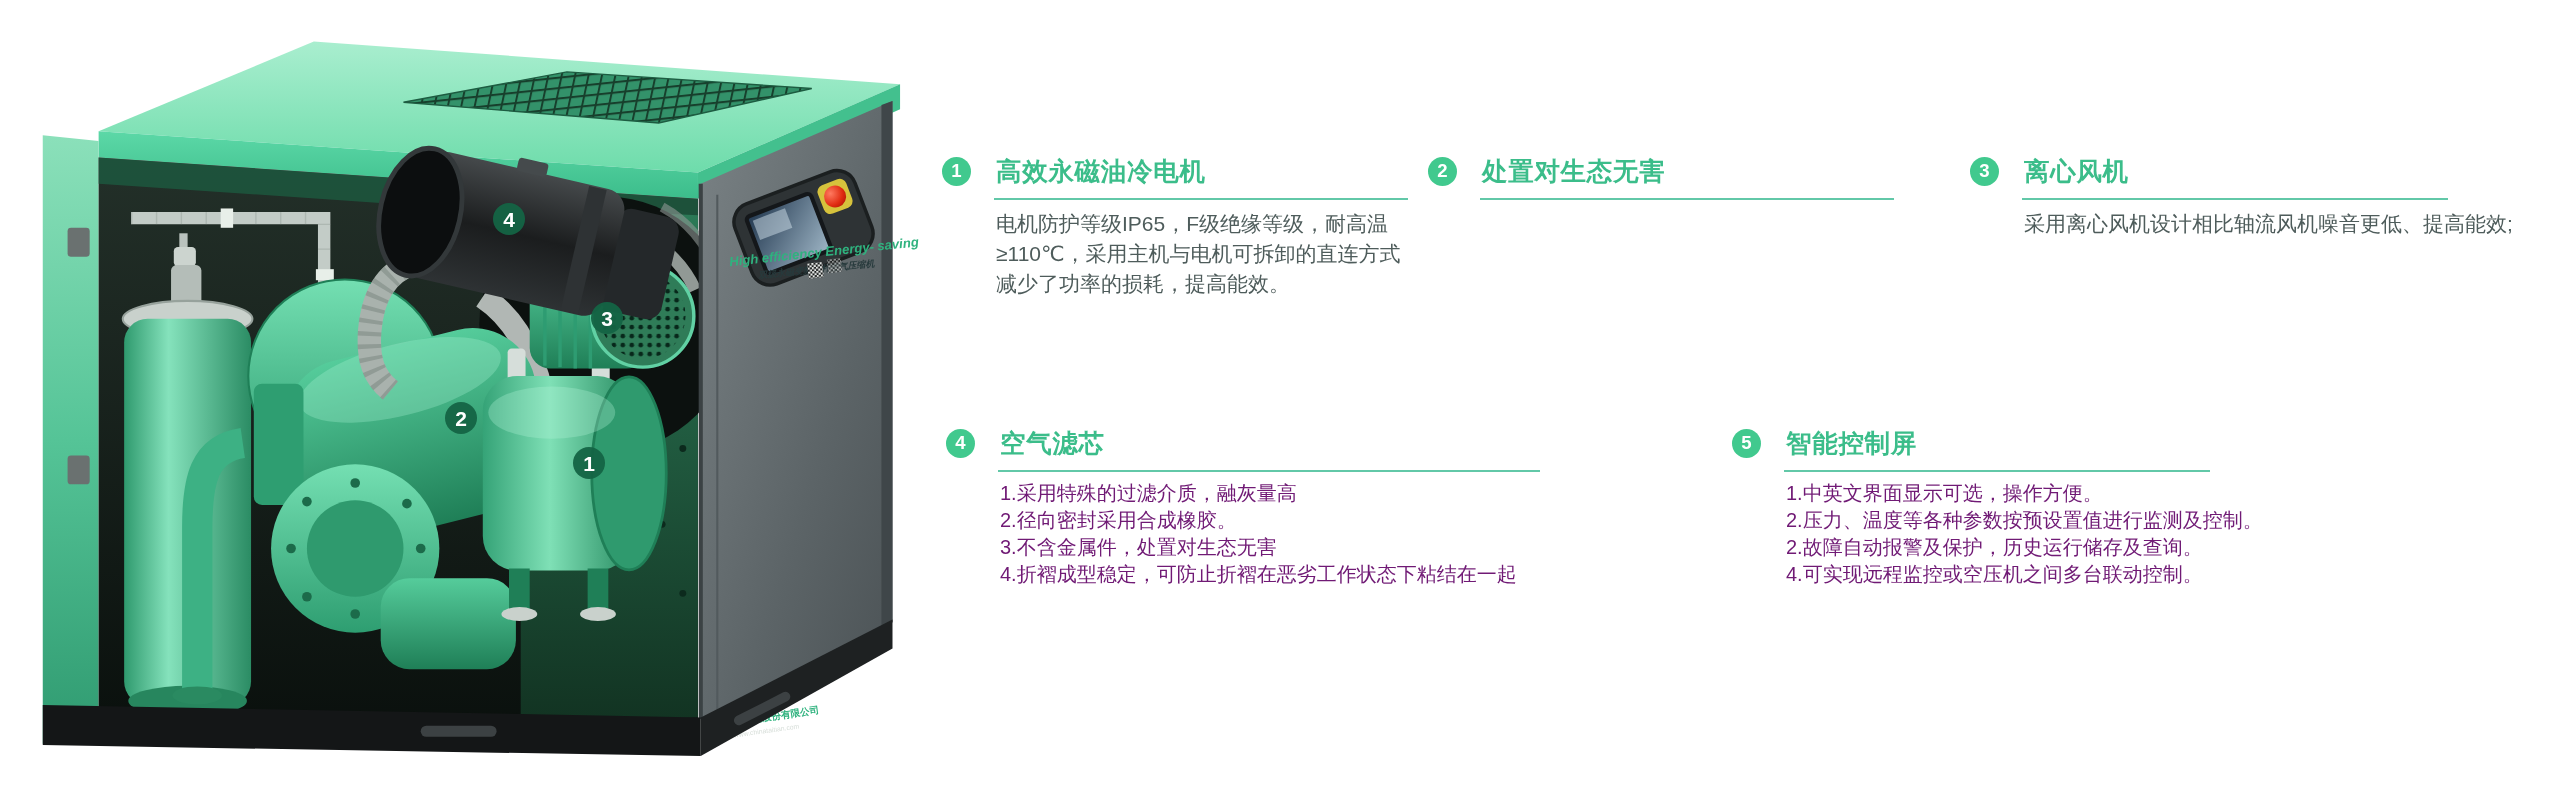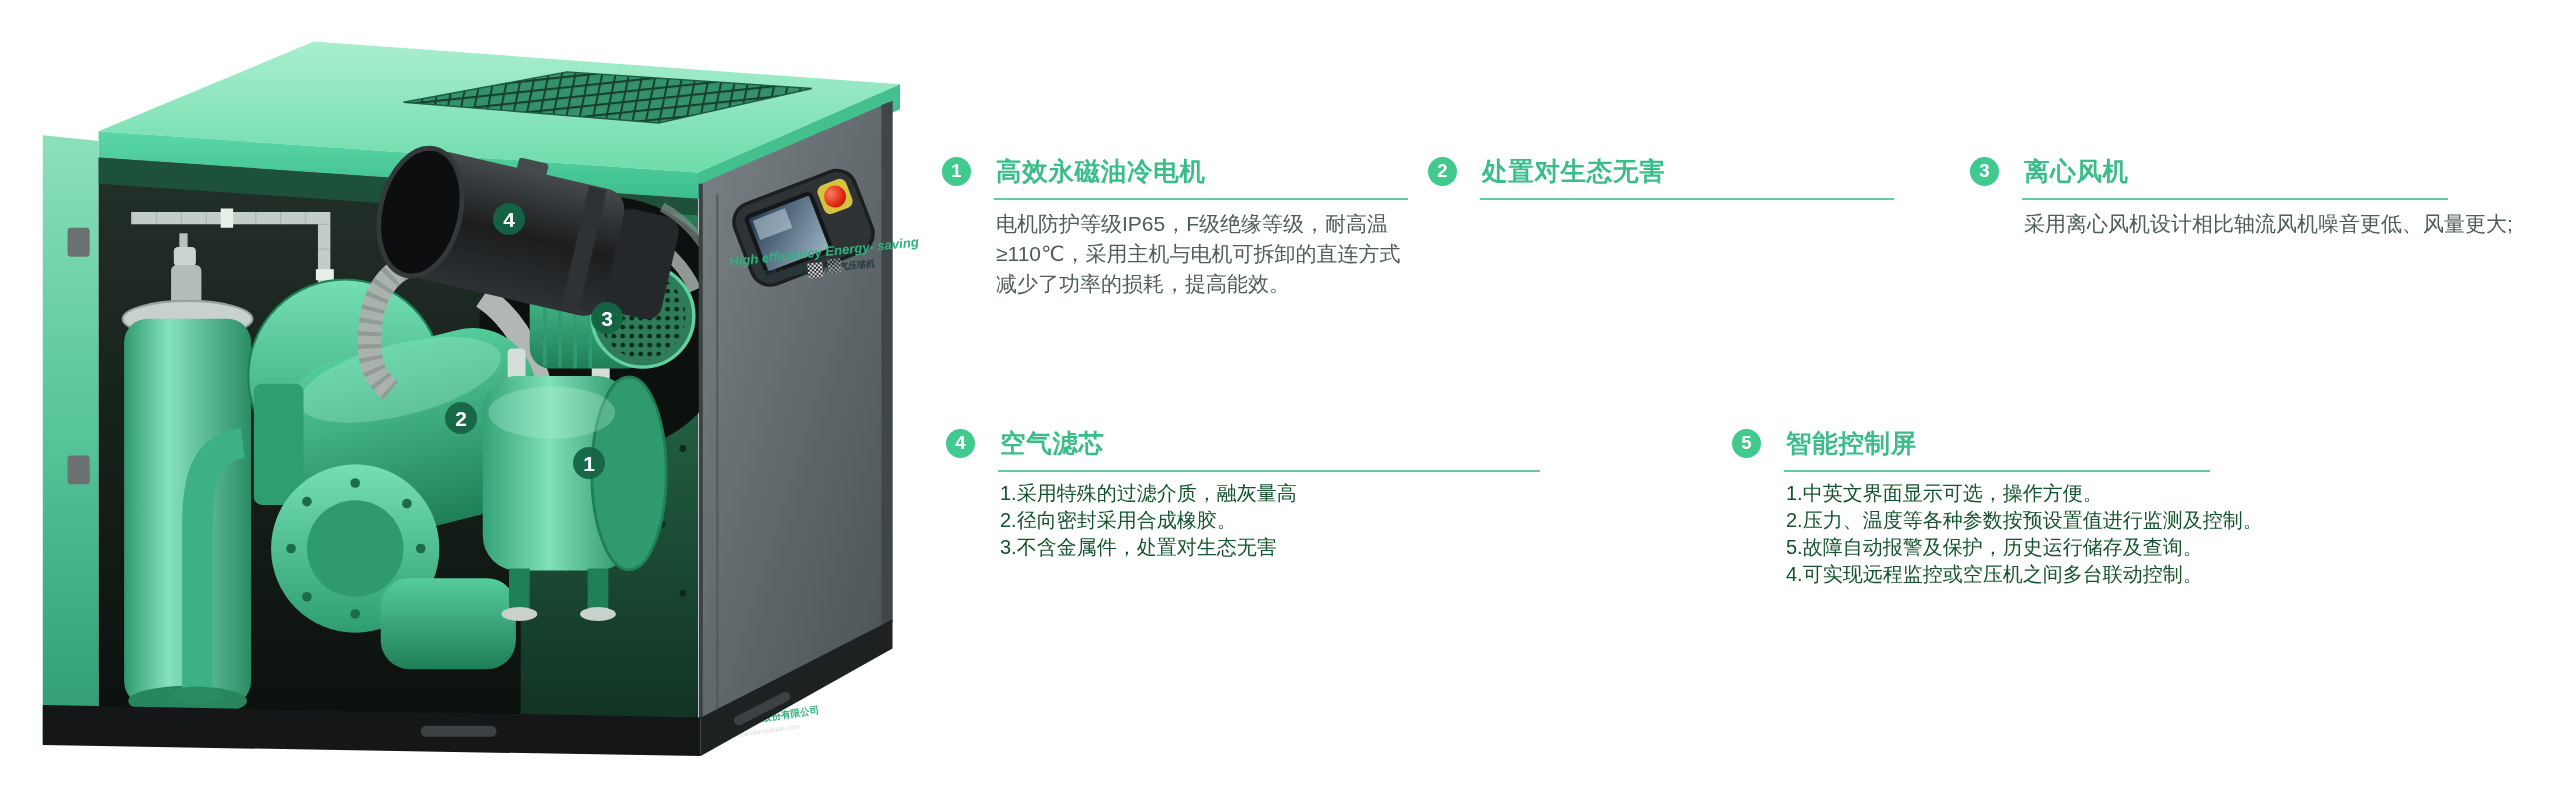--- a/index.html
+++ b/index.html
@@ -12,21 +12,21 @@
     display:flex;align-items:center;justify-content:center;line-height:1;}
   .feature{position:absolute;}
   .feature-head{display:flex;align-items:center;}
   .badge{width:29px;height:29px;border-radius:50%;background:#41c98e;color:#ffffff;
     font-size:18.6px;font-weight:bold;display:flex;align-items:center;justify-content:center;
     flex:0 0 29px;line-height:1;}
   .feature h2{margin:0 0 0 25px;font-size:25.5px;font-weight:bold;color:#3bbd8a;
     letter-spacing:0.7px;line-height:30px;white-space:nowrap;}
   .rule{height:1.4px;background:#62c8a8;margin-top:12.4px;margin-left:52px;}
   .body-text{margin:9.7px 0 0 54px;font-size:21px;line-height:30px;color:#4e5c5b;}
-  .body-lines{margin:8.3px 0 0 54px;font-size:20px;line-height:27px;color:#14532d;}
+  .body-lines{margin:8.3px 0 0 54px;font-size:20px;line-height:27px;color:#701a75;}
   .body-lines div{white-space:nowrap;}
   .nowrap{white-space:nowrap;}
 </style>
 </head>
 <body>
 
 <div class="canvas">
 
   <div class="machine">
     <svg width="938" height="788" viewBox="0 0 1360 1142">
@@ -270,44 +270,45 @@
     </div>
     <div class="rule" style="width:414px;"></div>
   </section>
 
   <section class="feature" style="left:1970px;top:156px;width:524px;">
     <div class="feature-head">
       <span class="badge">3</span>
       <h2>离心风机</h2>
     </div>
     <div class="rule" style="width:426px;"></div>
-    <p class="body-text nowrap">采用离心风机设计相比轴流风机噪音更低、风量更大;</p>
+    <p class="body-text nowrap">采用离心风机设计相比轴流风机噪音更低、提高能效;</p>
   </section>
 
   <section class="feature" style="left:946px;top:428px;width:607px;">
     <div class="feature-head">
       <span class="badge">4</span>
       <h2>空气滤芯</h2>
     </div>
     <div class="rule" style="width:542px;"></div>
     <div class="body-lines">
       <div>1.采用特殊的过滤介质，融灰量高</div>
       <div>2.径向密封采用合成橡胶。</div>
       <div>3.不含金属件，处置对生态无害</div>
+      <div>4.折褶成型稳定，可防止折褶在恶劣工作状态下粘结在一起</div>
     </div>
   </section>
 
   <section class="feature" style="left:1732px;top:428px;width:593px;">
     <div class="feature-head">
       <span class="badge">5</span>
       <h2>智能控制屏</h2>
     </div>
     <div class="rule" style="width:426px;"></div>
     <div class="body-lines">
       <div>1.中英文界面显示可选，操作方便。</div>
       <div>2.压力、温度等各种参数按预设置值进行监测及控制。</div>
-      <div>5.故障自动报警及保护，历史运行储存及查询。</div>
+      <div>2.故障自动报警及保护，历史运行储存及查询。</div>
       <div>4.可实现远程监控或空压机之间多台联动控制。</div>
     </div>
   </section>
 
 </div>
 
 
 </body></html>

